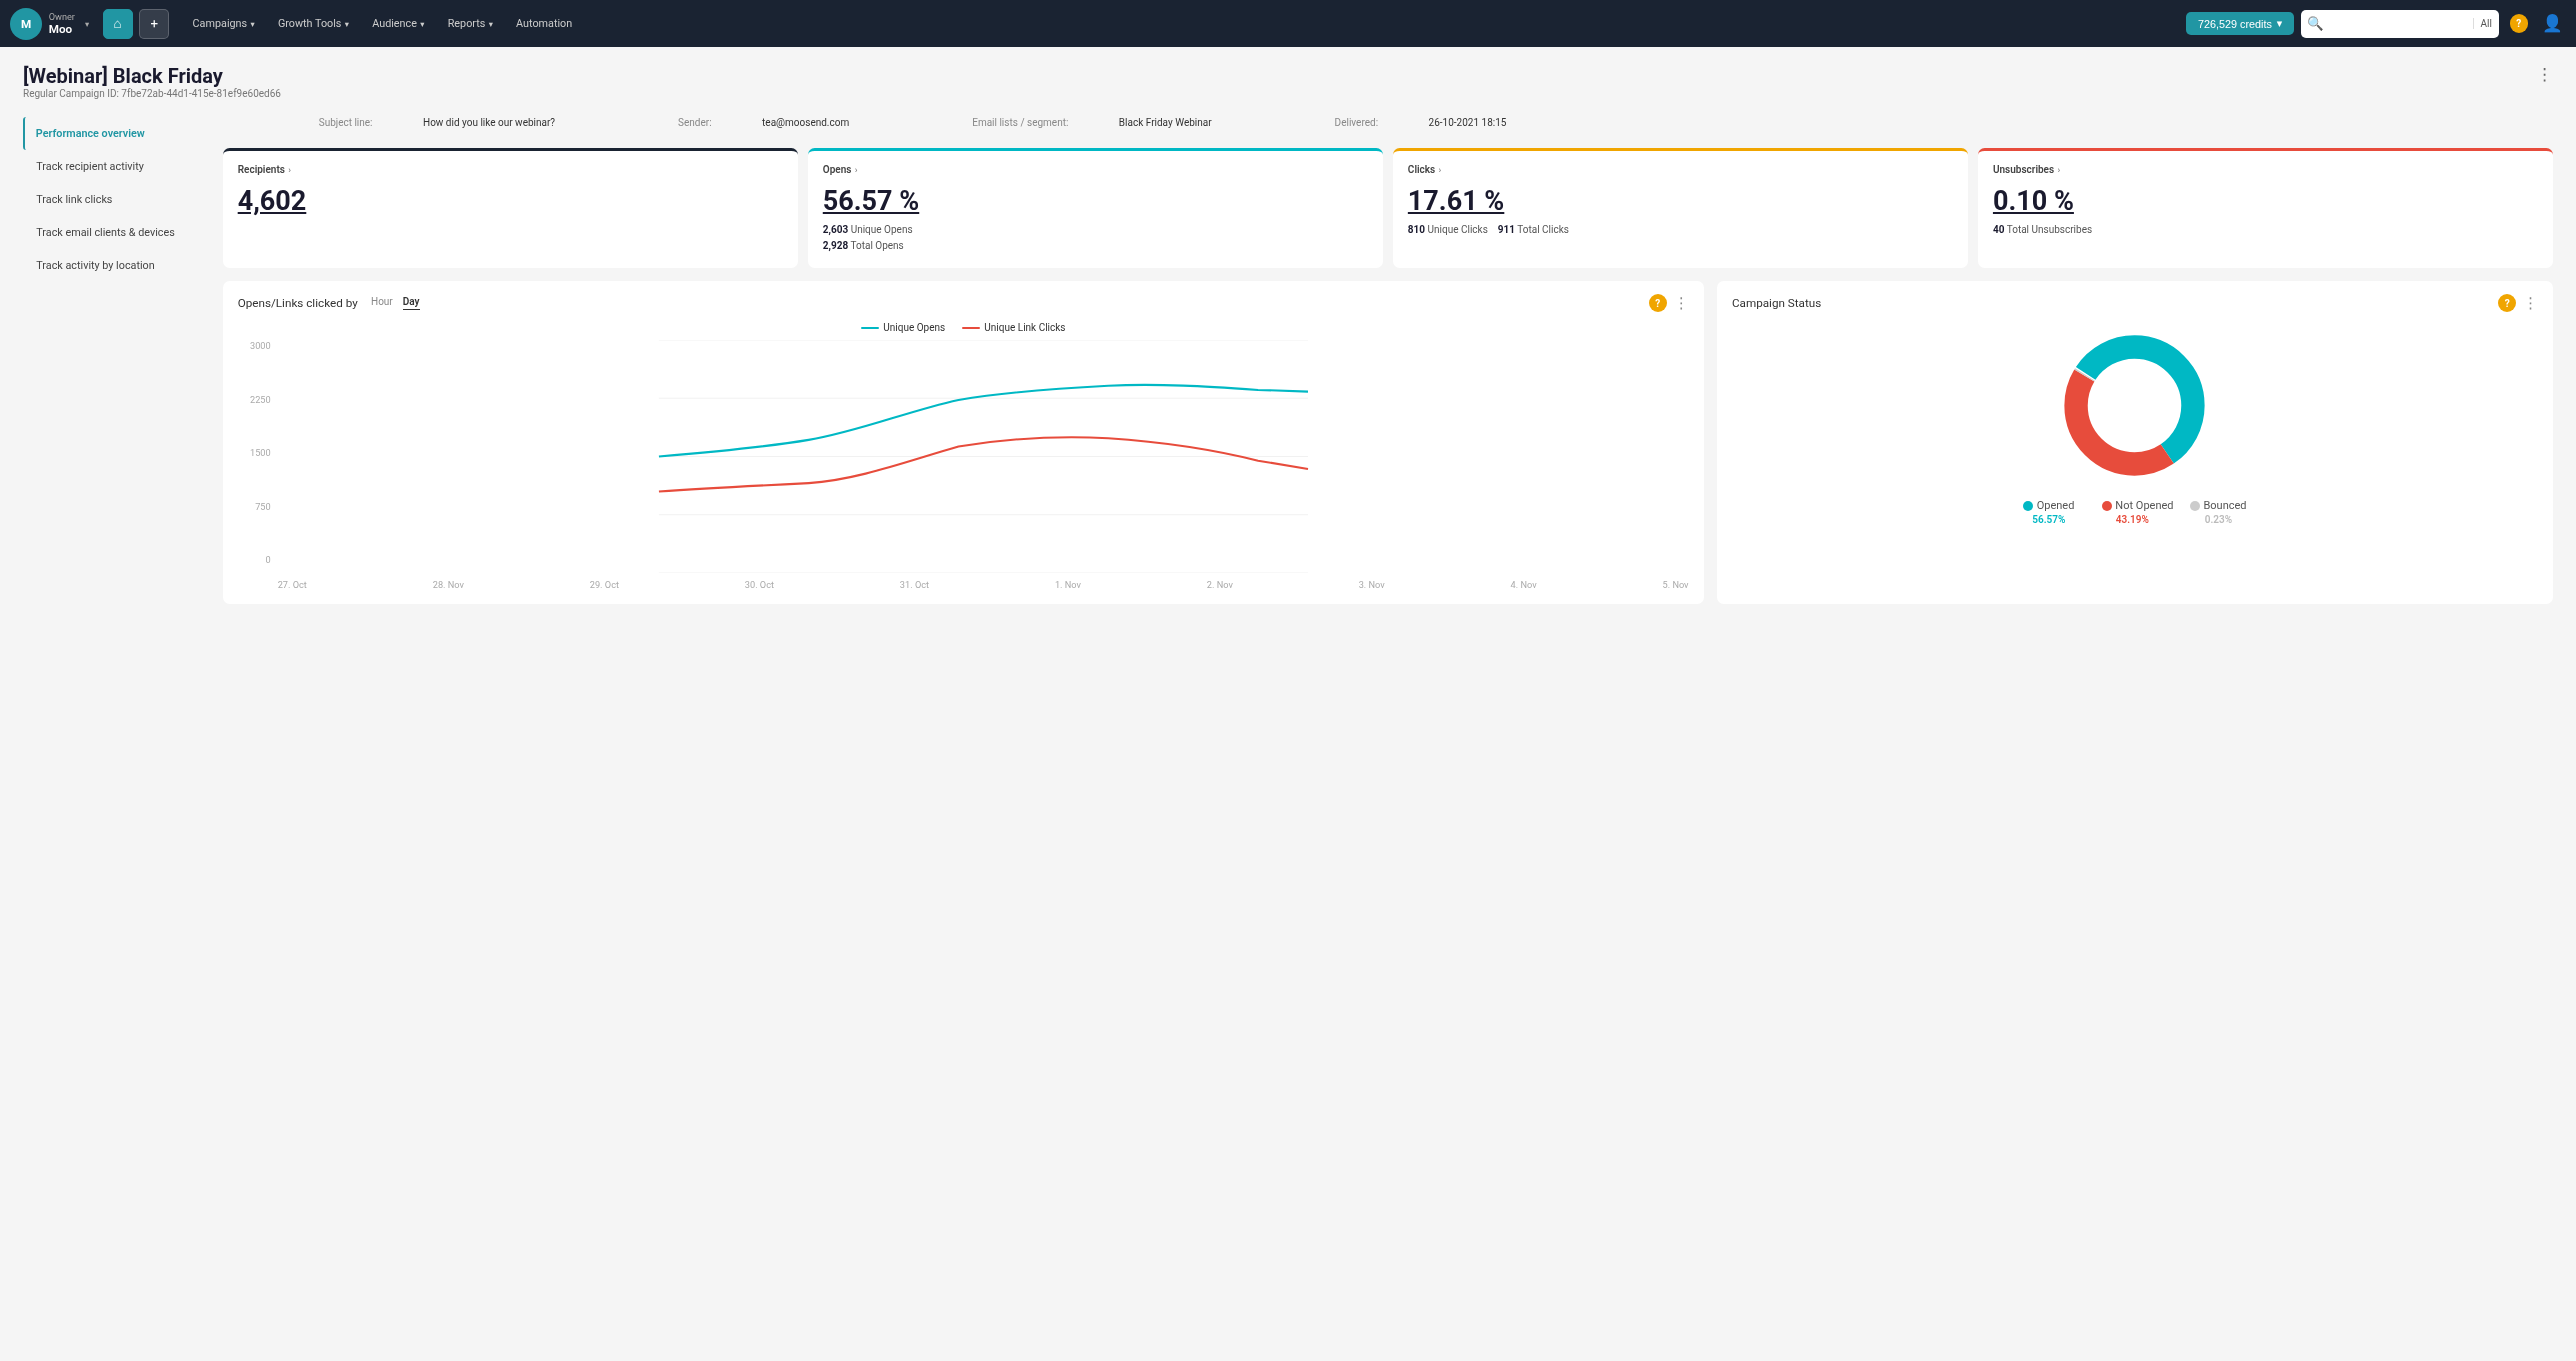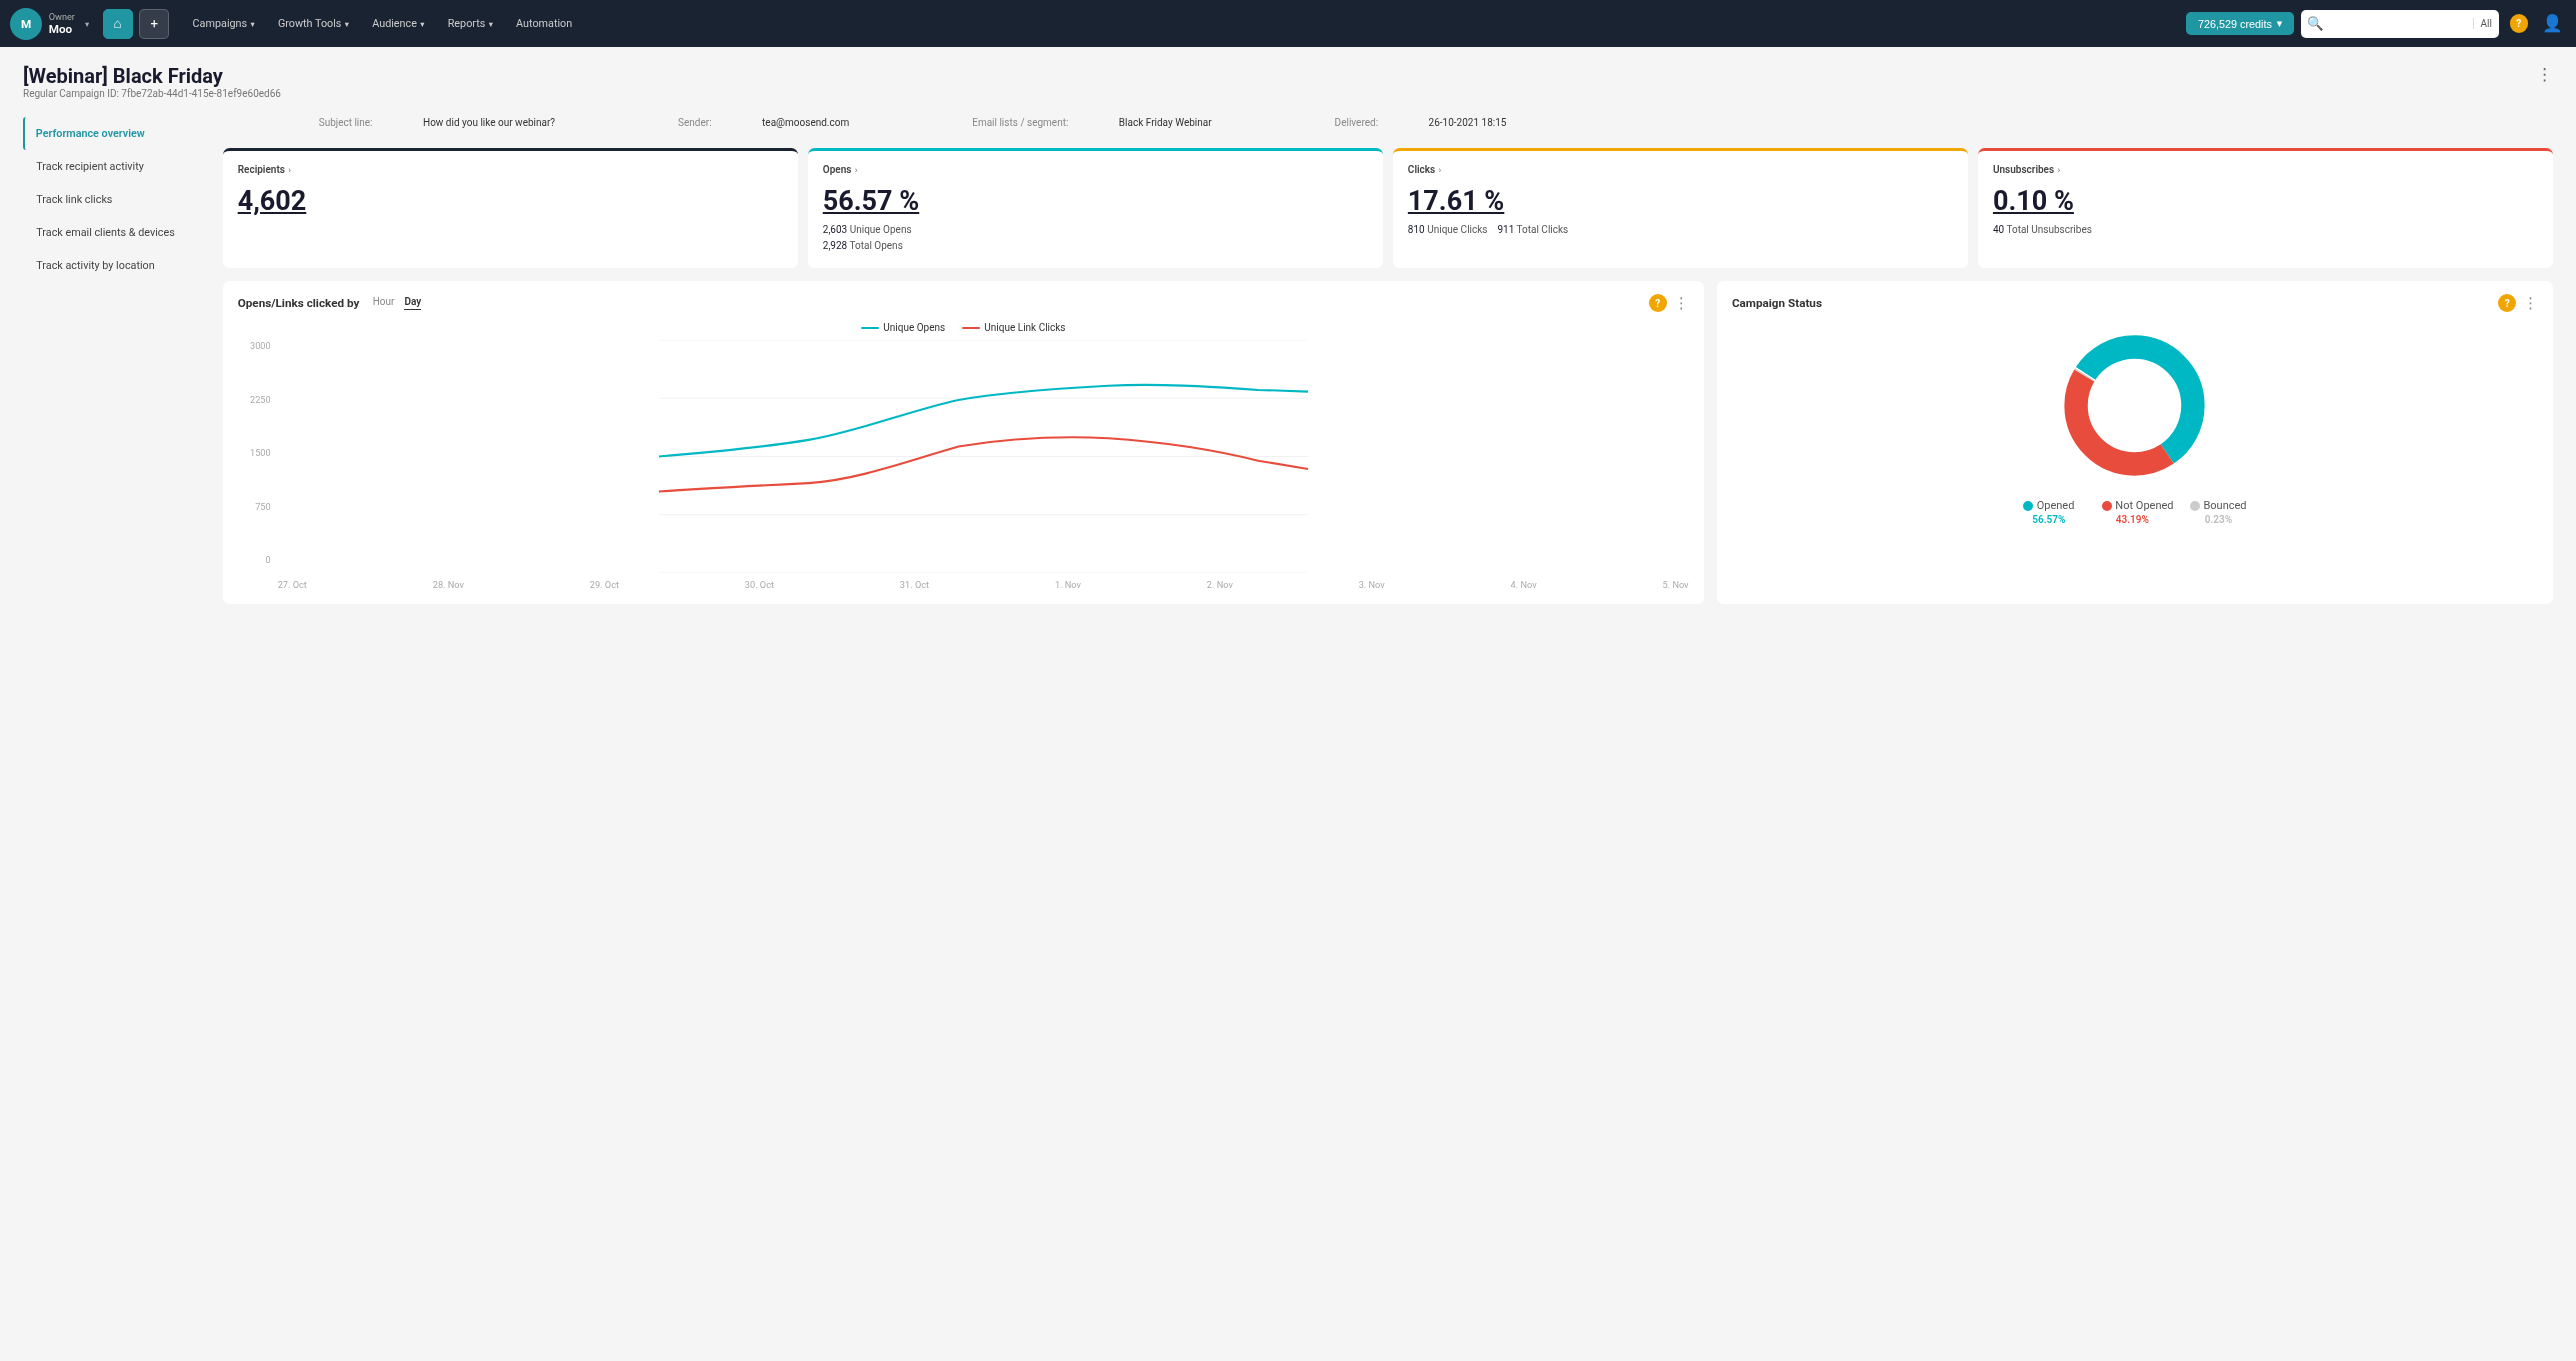--- a/index.html
+++ b/index.html
@@ -149,39 +149,39 @@
     .stat-card.clicks { border-top-color: #f0a500; }
     .stat-card.unsubscribes { border-top-color: #e74c3c; }
 
     .stat-card-header {
       display: flex; align-items: center; gap: 3.3px;
       font-size: 10px; font-weight: 600; color: #444; margin-bottom: 10px;
     }
     .stat-card-header .arrow { font-size: 9.2px; color: #888; }
     .stat-value { font-size: 27px; font-weight: 700; color: #1a1a2e; margin-bottom: 5px; text-decoration: underline; }
     .stat-detail { font-size: 10px; color: #555; line-height: 1.6; }
-    .stat-detail strong { color: #1a1a2e; font-weight: 400; }
+    .stat-detail strong { color: #1a1a2e; font-weight: 700; }
 
     
     .charts-row {
       display: flex; gap: 13.3px;
     }
     .chart-card {
       background: white;
       border-radius: 6.7px;
       padding: 13.3px 15px;
     }
     .chart-card.line-chart { flex: 1.8; }
     .chart-card.donut-chart { flex: 1; }
 
     .chart-header {
       display: flex; align-items: center; justify-content: space-between;
       margin-bottom: 10px;
     }
-    .chart-title { font-size: 11.7px; font-weight: 700; color: #333; }
+    .chart-title { font-size: 11.7px; font-weight: 400; color: #333; }
     .chart-tabs { display: flex; gap: 10px; font-size: 10px; }
     .chart-tab { color: #888; cursor: pointer; padding-bottom: 1.7px; }
     .chart-tab.active { color: #333; border-bottom: 1.7px solid #333; font-weight: 600; }
     .chart-icons { display: flex; gap: 6.7px; align-items: center; }
     .help-icon {
       width: 18.3px; height: 18.3px; border-radius: 50%;
       background: #f0a500; color: white;
       display: flex; align-items: center; justify-content: center;
       font-size: 10px; font-weight: bold; cursor: pointer;
     }

